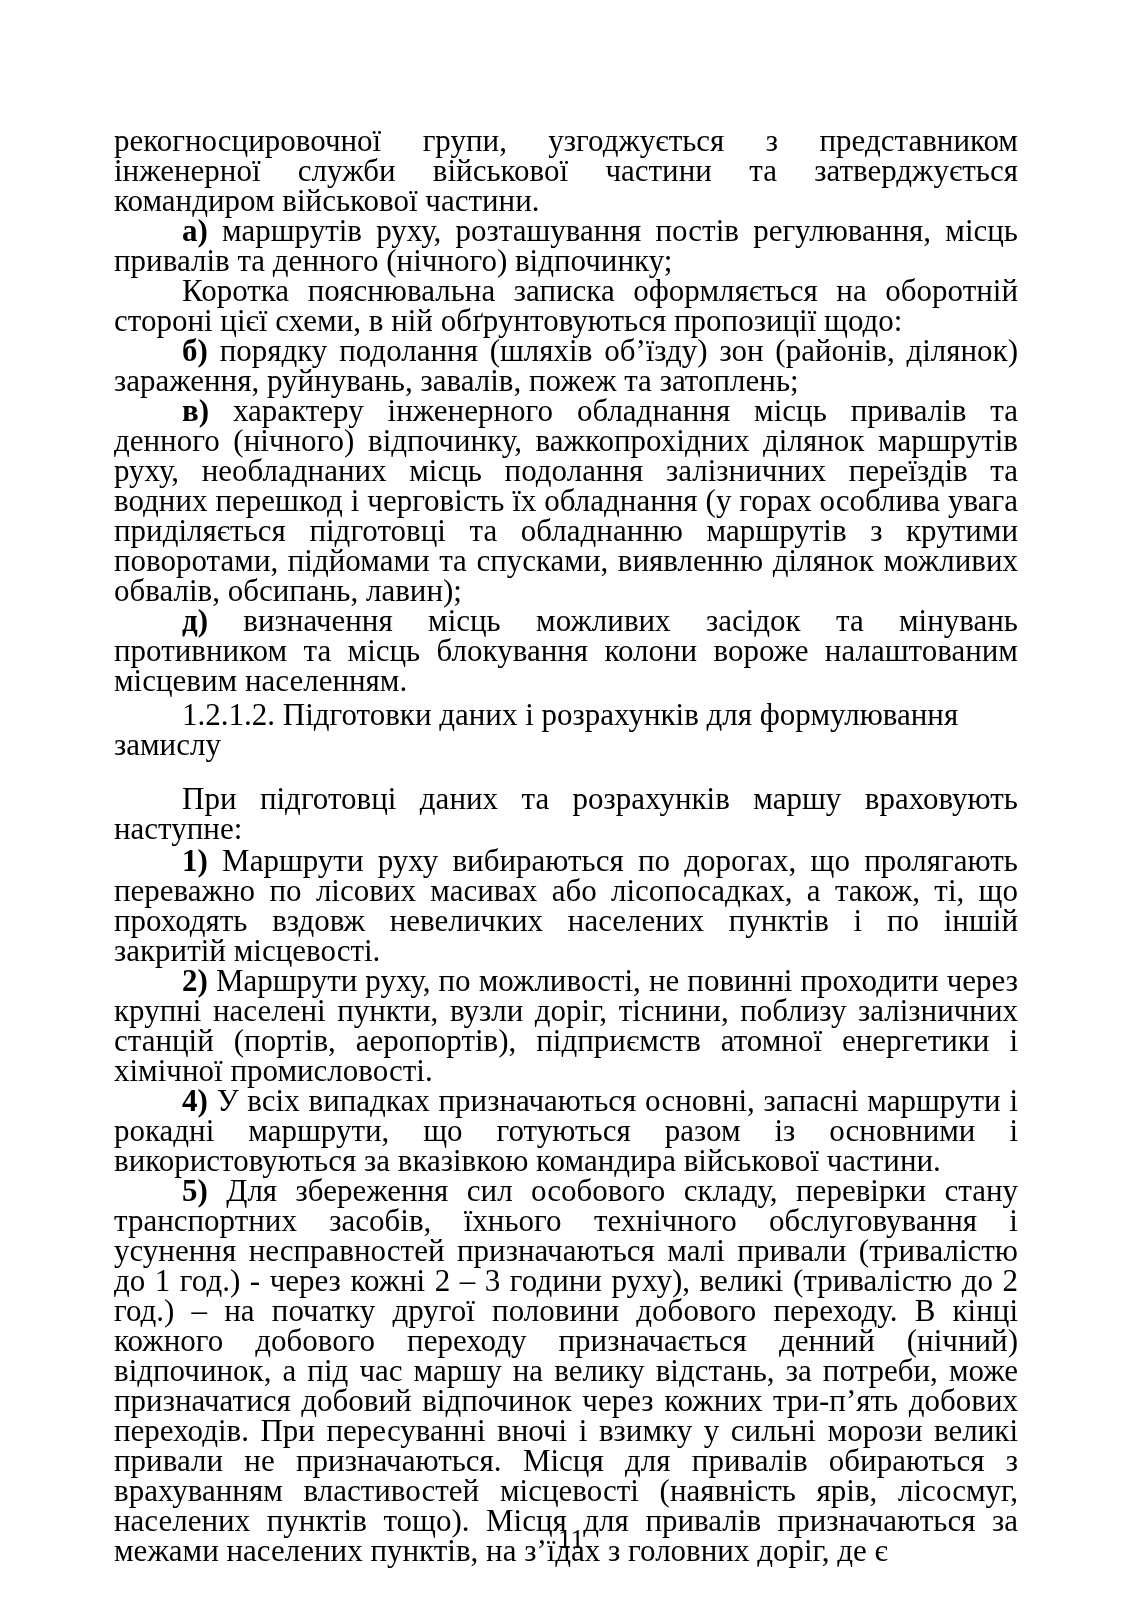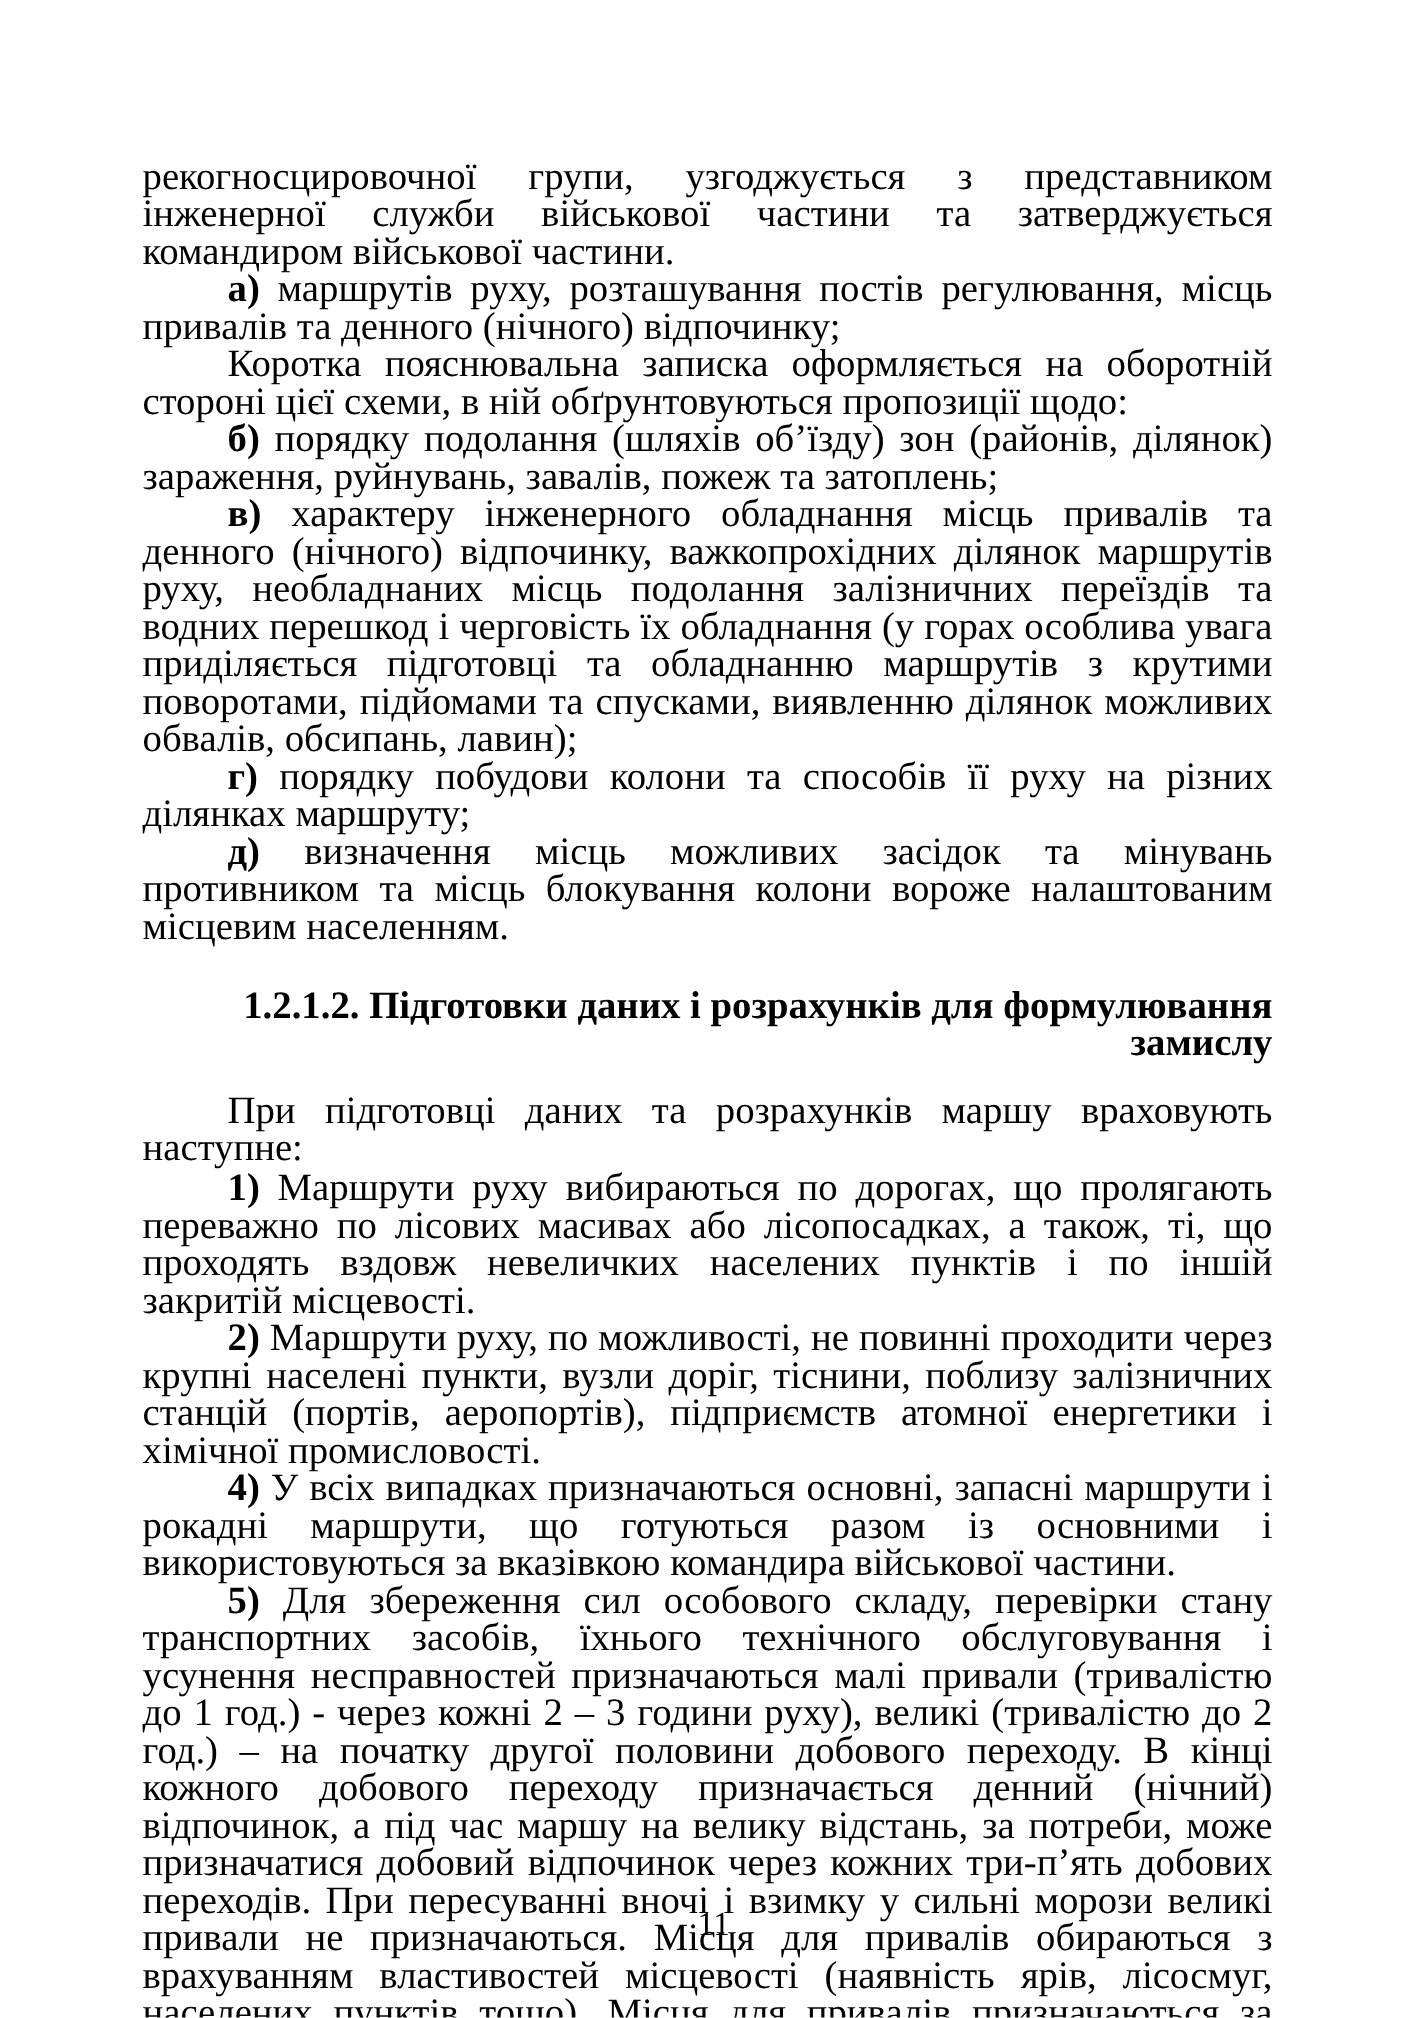--- a/index.html
+++ b/index.html
@@ -28,24 +28,23 @@
     padding: 0;
     text-indent: 68px;
   }
   .text-block p.no-indent {
     text-indent: 0;
   }
   .marker {
     font-weight: bold;
   }
   p.section-heading {
-    margin-top: 33px;
+    margin-top: 4px;
     margin-bottom: 24px;
-    text-align: right;
-    font-weight: bold;
+    text-align: left;
   }
   p.intro-paragraph {
     margin-bottom: 2px;
   }
   .page-number {
     position: absolute;
     top: 1524px;
     left: 0;
     width: 100%;
     text-align: center;
@@ -64,22 +63,20 @@
     <span>маршрутів руху, розташування постів регулювання, місць привалів та денного (нічного) відпочинку;</span></p>
 
   <p>Коротка пояснювальна записка оформляється на оборотній стороні цієї схеми, в ній обґрунтовуються пропозиції щодо:</p>
 
   <p><b class="marker">б)</b>
     <span>порядку подолання (шляхів об’їзду) зон (районів, ділянок) зараження, руйнувань, завалів, пожеж та затоплень;</span></p>
 
   <p><b class="marker">в)</b>
     <span>характеру інженерного обладнання місць привалів та денного (нічного) відпочинку, важкопрохідних ділянок маршрутів руху, необладнаних місць подолання залізничних переїздів та водних перешкод і черговість їх обладнання (у горах особлива увага приділяється підготовці та обладнанню маршрутів з крутими поворотами, підйомами та спусками, виявленню ділянок можливих обвалів, обсипань, лавин);</span></p>
 
-  <p><b class="marker">г)</b>
-    <span>порядку побудови колони та способів її руху на різних ділянках маршруту;</span></p>
 
   <p><b class="marker">д)</b>
     <span>визначення місць можливих засідок та мінувань противником та місць блокування колони вороже налаштованим місцевим населенням.</span></p>
 
   <p class="section-heading">1.2.1.2. Підготовки даних і розрахунків для формулювання замислу</p>
 
   <p class="intro-paragraph">При підготовці даних та розрахунків маршу враховують наступне:</p>
 
   <p><b class="marker">1)</b>
     <span>Маршрути руху вибираються по дорогах, що пролягають переважно по лісових масивах або лісопосадках, а також, ті, що проходять вздовж невеличких населених пунктів і по іншій закритій місцевості.</span></p>

